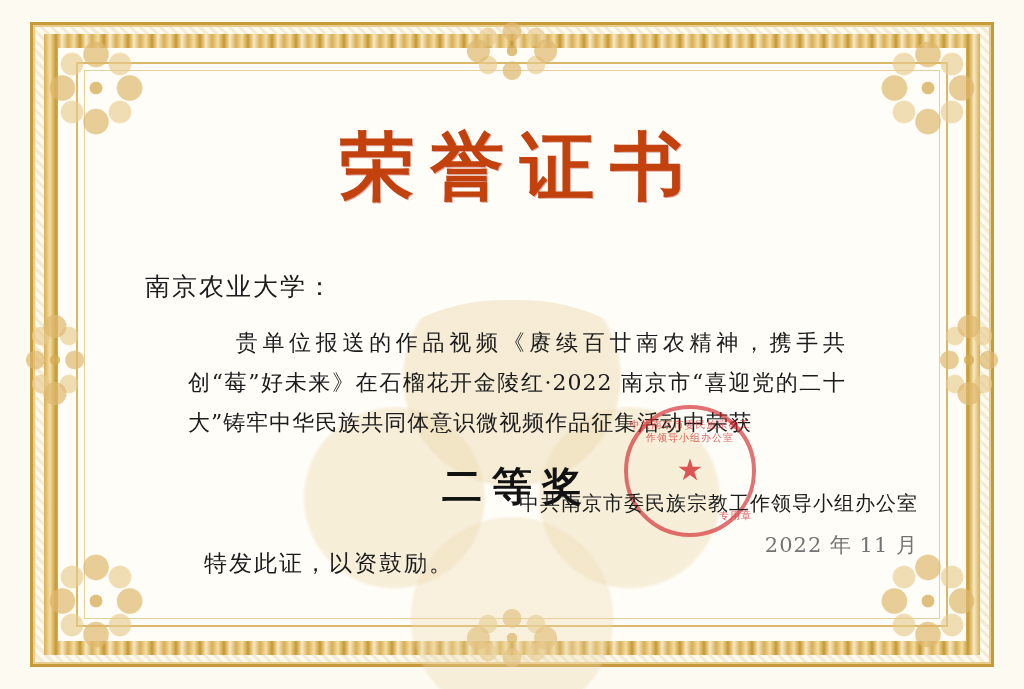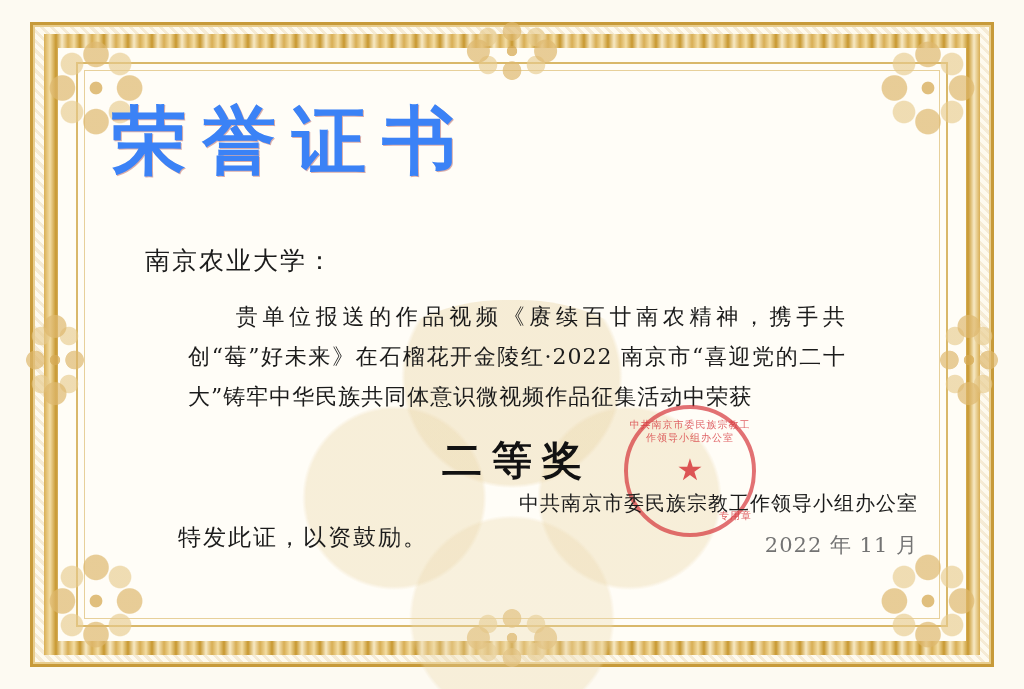--- a/index.html
+++ b/index.html
@@ -94,23 +94,23 @@
       radial-gradient(circle at 50% 74%, rgba(235,216,172,0.35) 0 26%, rgba(235,216,172,0) 27%);
     pointer-events: none;
   }
 
   
   .content {
     position: absolute;
     left: 96px; top: 80px; right: 96px; bottom: 80px;
   }
   .title {
-    text-align: left;
-    margin-top: 12px;
-    color: #3b82f6;
+    text-align: center;
+    margin-top: 38px;
+    color: #c2410c;
     font-family: "DejaVu Serif", serif;
     font-size: 74px;
     font-weight: bold;
     letter-spacing: 16px;
     text-indent: 16px;
     text-shadow: 1px 1px 0 rgba(150,20,20,0.35);
   }
   .recipient {
     margin-top: 52px;
     margin-left: 49px;
@@ -136,21 +136,21 @@
     margin-top: 16px;
     font-size: 40px;
     font-weight: bold;
     letter-spacing: 10px;
     text-indent: 10px;
     color: #121212;
     font-family: "DejaVu Serif", serif;
   }
   .closing {
     margin-top: 34px;
-    margin-left: 82px;
+    margin-left: 108px;
     font-size: 23px;
     letter-spacing: 2px;
     color: #1b1b1b;
     font-family: Liberation Mono, monospace;
   }
   .signature-block {
     position: absolute;
     right: 10px;
     bottom: 50px;
     text-align: right;

